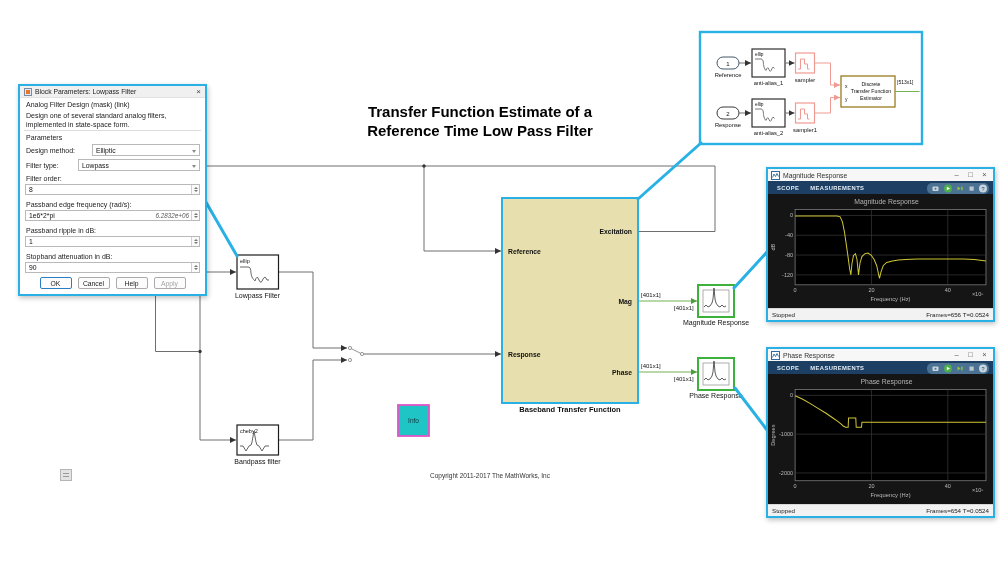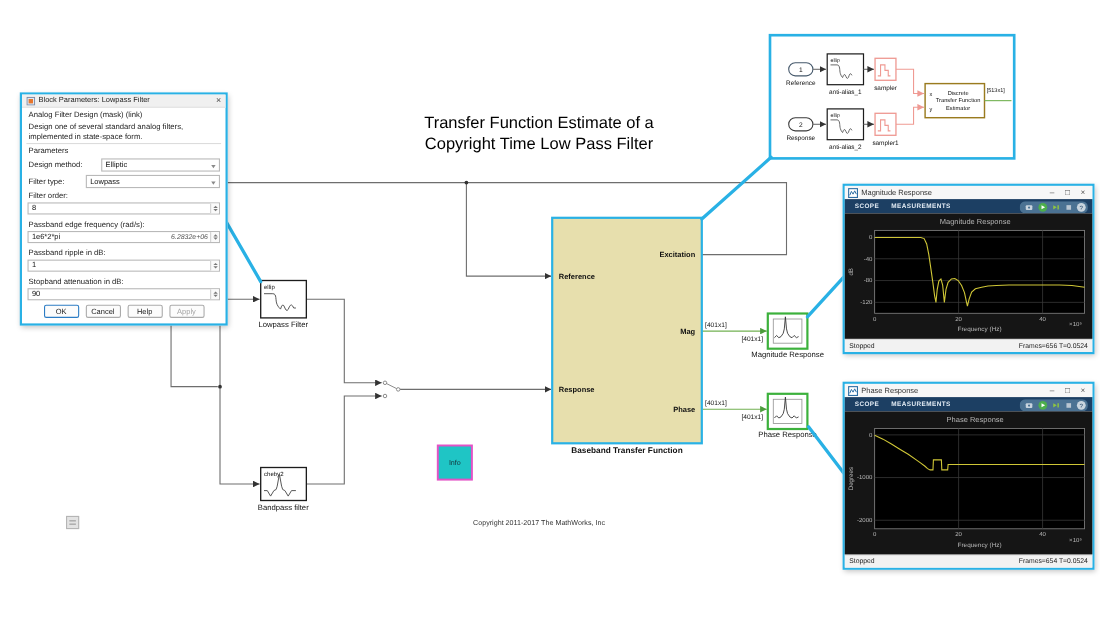--- a/index.html
+++ b/index.html
@@ -34,21 +34,21 @@
   .spin i{display:block;width:0;height:0;border-left:2px solid transparent;border-right:2px solid transparent;}
   .spin .up{border-bottom:2.5px solid #777;}
   .spin .dn{border-top:2.5px solid #777;}
   .ev{margin-left:auto;font-style:italic;color:#555;font-size:6.3px;}
   .btnrow{position:absolute;left:0;right:0;top:191px;display:flex;justify-content:center;gap:6px;}
   .dbtn{width:32px;height:12px;border:1px solid #ababab;border-radius:2px;background:#fcfcfc;font-size:6.8px;color:#222;display:flex;align-items:center;justify-content:center;}
   .dbtn.ok{border-color:#2c7cc4;}
   .dbtn.dis{color:#a5a5a5;}
 
   
-  #title-anno{left:285px;top:103px;width:410px;text-align:center;font-weight:normal;font-size:15px;color:#000;line-height:1.25;}
+  #title-anno{left:275px;top:103px;width:410px;text-align:center;font-weight:bold;font-size:15px;color:#000;line-height:1.25;}
   #copyright{left:390px;top:472px;width:200px;text-align:center;font-size:6.5px;color:#333;}
 
   
   .scope-win{position:absolute;left:766px;width:229px;border:2.5px solid #29b1e5;background:#fff;display:flex;flex-direction:column;box-shadow:1px 2px 5px rgba(0,0,0,.25);}
   .sw-title{height:12px;background:#f7f7f7;display:flex;align-items:center;gap:3px;padding:0 3px;}
   .sw-title .tt{flex:1;font-size:6.8px;color:#333;white-space:nowrap;}
   .sw-ctrl{width:11px;text-align:center;font-size:7.5px;color:#555;line-height:10px;}
   .sw-toolbar{height:13px;background:#1c3f63;display:flex;align-items:center;gap:11px;padding:0 9px;position:relative;}
   .sw-tab{font-size:5.8px;font-weight:bold;color:#e3ecf5;letter-spacing:.4px;white-space:nowrap;}
   .sw-quick{position:absolute;right:4px;top:1.5px;}
@@ -219,21 +219,21 @@
     <g>
       <line class="callout" x1="203" y1="197" x2="237" y2="256"></line>
       <line class="callout" x1="701" y1="143" x2="638" y2="199"></line>
       <line class="callout" x1="734" y1="288" x2="767" y2="252"></line>
       <line class="callout" x1="735" y1="388" x2="767" y2="430"></line>
     </g>
   </svg>
 
   <div id="title-anno" class="abs">
     <div>Transfer Function Estimate of a</div>
-    <div>Copyright Time Low Pass Filter</div>
+    <div>Reference Time Low Pass Filter</div>
   </div>
   <div id="copyright" class="abs">Copyright 2011-2017 The MathWorks, Inc</div>
   <div class="mini-icon abs">
       <i></i>
     </div>
 
   <div id="dlg" class="abs">
     <div class="bar abs">
       <svg width="8" height="8">
           <rect x="0.5" y="0.5" width="7" height="7" fill="#dfe9f5" stroke="#7a8aa5"></rect>

